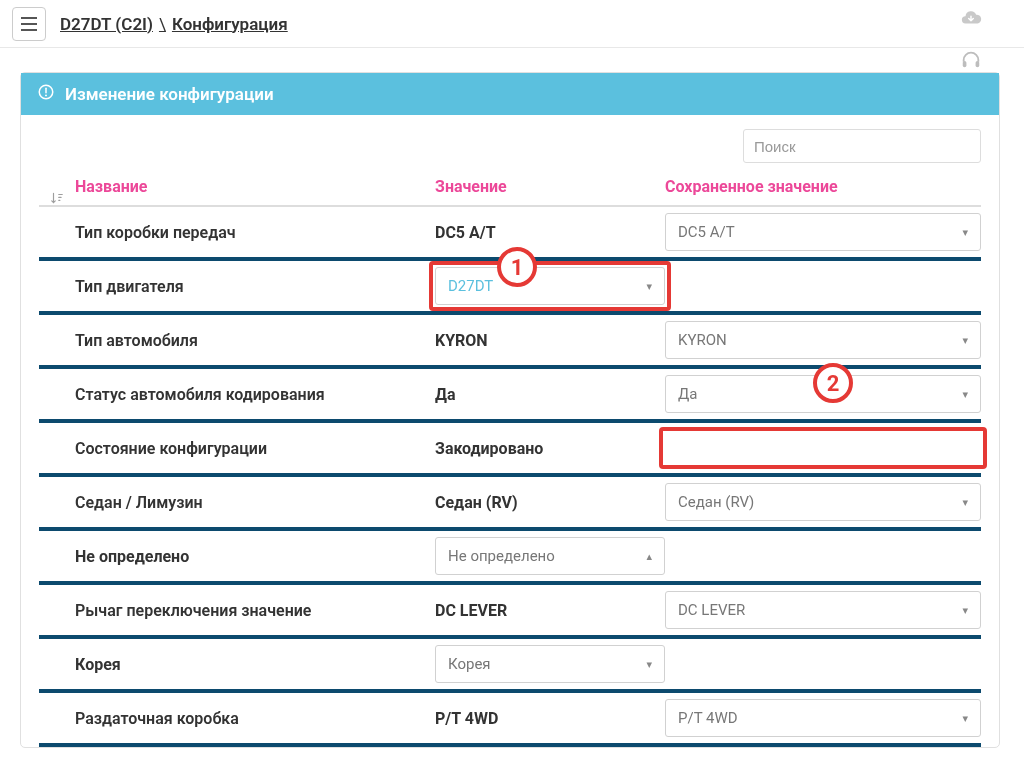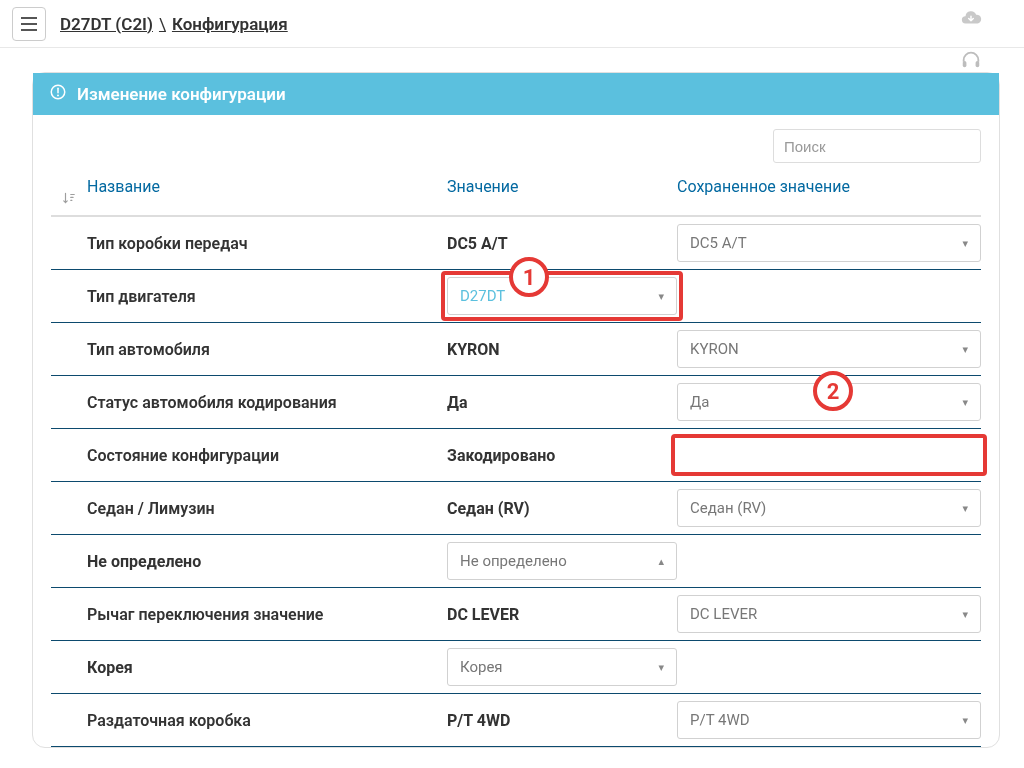--- a/index.html
+++ b/index.html
@@ -62,23 +62,23 @@
     border-radius: 50%;
     background: #4CAF50;
     display: inline-flex;
     align-items: center;
     justify-content: center;
   }
   .icon-muted { color: #bdbdbd; fill: #bdbdbd; }
 
   
   .panel {
-    margin: 24px 24px 0 32px;
+    margin: 24px 24px 0 20px;
     border: 1px solid #e0e0e0;
-    border-radius: 13px;
+    border-radius: 5px;
     background: #fff;
   }
   .panel-header {
     background: #5BC0DE;
     color: #fff;
     padding: 10px 16px;
     display: flex;
     align-items: center;
     gap: 10px;
     font-size: 17px;
@@ -88,55 +88,55 @@
   .panel-body {
     padding: 14px 18px 0 18px;
   }
 
   .search-row {
     display: flex;
     justify-content: flex-end;
     margin-bottom: 14px;
   }
   .search-input {
-    width: 208px;
+    width: 238px;
     height: 34px;
     border: 1px solid #ddd;
     border-radius: 3px;
     padding: 0 10px;
     font-size: 15px;
     color: #555;
   }
   .search-input::placeholder { color: #999; }
 
   
   .tbl-head {
     display: grid;
     grid-template-columns: 36px 360px 230px 1fr;
     align-items: start;
-    padding-bottom: 10px;
+    padding-bottom: 0;
     border-bottom: 2px solid #ddd;
-    color: #0369a1;
+    color: #ec4899;
     font-size: 16px;
-    font-weight: 400;
+    font-weight: 700;
   }
   .sort-icon {
     display: flex;
     align-items: center;
     justify-content: center;
     color: #9e9e9e;
     padding-top: 14px;
   }
 
   .row {
     display: grid;
     grid-template-columns: 36px 360px 230px 1fr;
     align-items: center;
     min-height: 53px;
-    border-bottom: 1px solid #0c4a6e;
+    border-bottom: 4px solid #0c4a6e;
     padding: 6px 0;
   }
   .row .name {
     font-weight: 600;
     color: #333;
     font-size: 16px;
     padding-right: 10px;
   }
   .row .saved {
     font-weight: 700;

